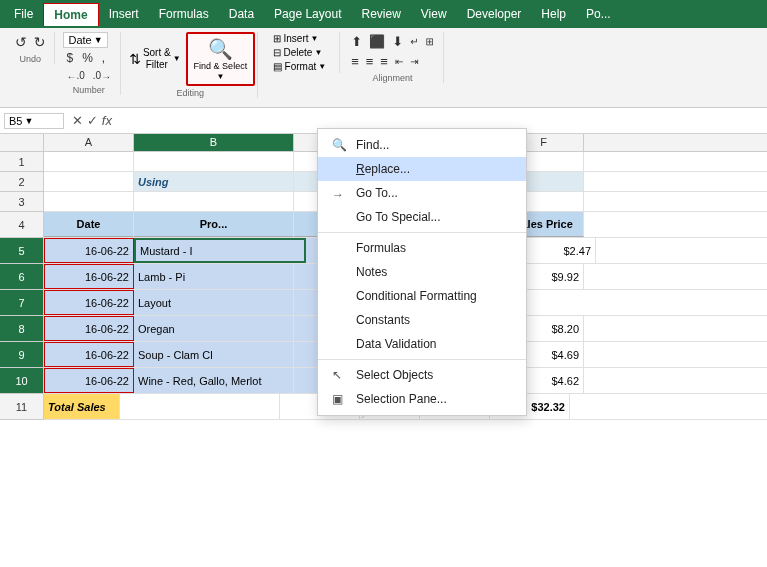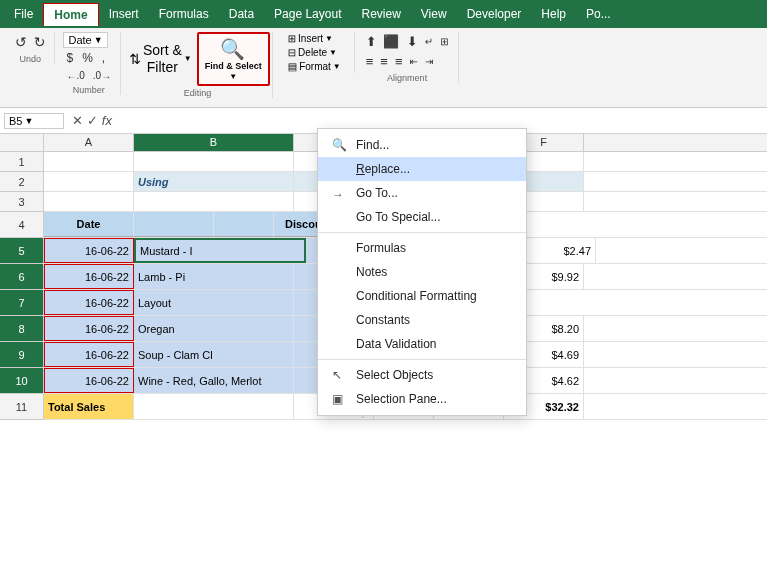--- a/index.html
+++ b/index.html
@@ -127,27 +127,27 @@
       </div>
       <div class="ribbon-group-label">Number</div>
     </div>
 
     <div class="ribbon-group" style="padding: 0 2px;">
       <div style="display:flex; flex-direction:column; gap:2px;">
 
         <div style="display:flex; align-items:center; gap:1px;">
           <button class="sort-filter" style="flex-direction:row; gap:2px; font-size:10px; padding:2px 4px;">
             <span style="font-size:14px;">⇅</span>
-            <span style="font-size:14px; line-height:1.2;">Sort &amp;<br>Filter</span>
+            <span style="font-size:10px; line-height:1.2;">Sort &amp;<br>Filter</span>
             <span style="font-size:8px;">▼</span>
           </button>
 
           <button class="find-select-btn" style="flex-direction:column;">
             <span style="font-size:20px; color:#555;">🔍</span>
-            <span style="font-size:9px; text-align:right; line-height:1.2;font-weight:bold;"><span>Find &amp; Select</span></span>
+            <span style="font-size:9px; text-align:right; line-height:1.2;"><span>Find &amp; Select</span></span>
             <span style="font-size:8px;">▼</span>
           </button>
         </div>
       </div>
       <div class="ribbon-group-label">Editing</div>
     </div>
 
     <div class="ribbon-group" style="min-width:80px;">
       <div class="ins-del-fmt">
         <button class="ins-del-btn">
@@ -256,20 +256,21 @@
         <div class="cell" style="width:90px;"></div>
         <div class="cell" style="width:160px;"></div>
         <div class="cell" style="width:80px;"></div>
         <div class="cell" style="width:60px;"></div>
         <div class="cell" style="width:70px;"></div>
         <div class="cell" style="width:80px;"></div>
       </div>
 
       <div class="grid-row" style="height:26px;">
         <div class="cell header-row" style="width:90px; justify-content:center;">Date</div>
+        <div class="cell header-row" style="width:160px; justify-content:center;">Pro...</div>
         <div class="cell header-row" style="width:80px;"></div>
         <div class="cell header-row" style="width:60px;"></div>
         <div class="cell header-row" style="width:70px; justify-content:center;">Discount</div>
         <div class="cell header-row" style="width:80px; justify-content:center;">Sales Price</div>
       </div>
 
       <div class="grid-row" style="height:26px;">
         <div class="cell selected-range red-outline" style="width:90px; justify-content:flex-end;">16-06-22</div>
         <div class="cell selected-range active-cell" style="width:172px;">Mustard - I</div>
         <div class="cell selected-range" style="width:80px;"></div>
@@ -316,21 +317,21 @@
       <div class="grid-row" style="height:26px;">
         <div class="cell selected-range red-outline" style="width:90px; justify-content:flex-end;">16-06-22</div>
         <div class="cell selected-range" style="width:160px;">Wine - Red, Gallo, Merlot</div>
         <div class="cell selected-range" style="width:80px;"></div>
         <div class="cell" style="width:60px; justify-content:flex-end;">$4.76</div>
         <div class="cell" style="width:70px; justify-content:flex-end;">3.00%</div>
         <div class="cell" style="width:80px; justify-content:flex-end;">$4.62</div>
       </div>
 
       <div class="grid-row" style="height:26px;">
-        <div class="cell total-row" style="width:90px; font-weight:bold;">Total Sales</div>
+        <div class="cell total-row" style="width:76px; font-weight:bold;font-style:italic;">Total Sales</div>
         <div class="cell" style="width:160px;"></div>
         <div class="cell" style="width:80px;"></div>
         <div class="cell" style="width:60px;"></div>
         <div class="cell" style="width:70px;"></div>
         <div class="cell bold" style="width:80px; justify-content:flex-end;">$32.32</div>
       </div>
 
     </div>
   </div>
 

